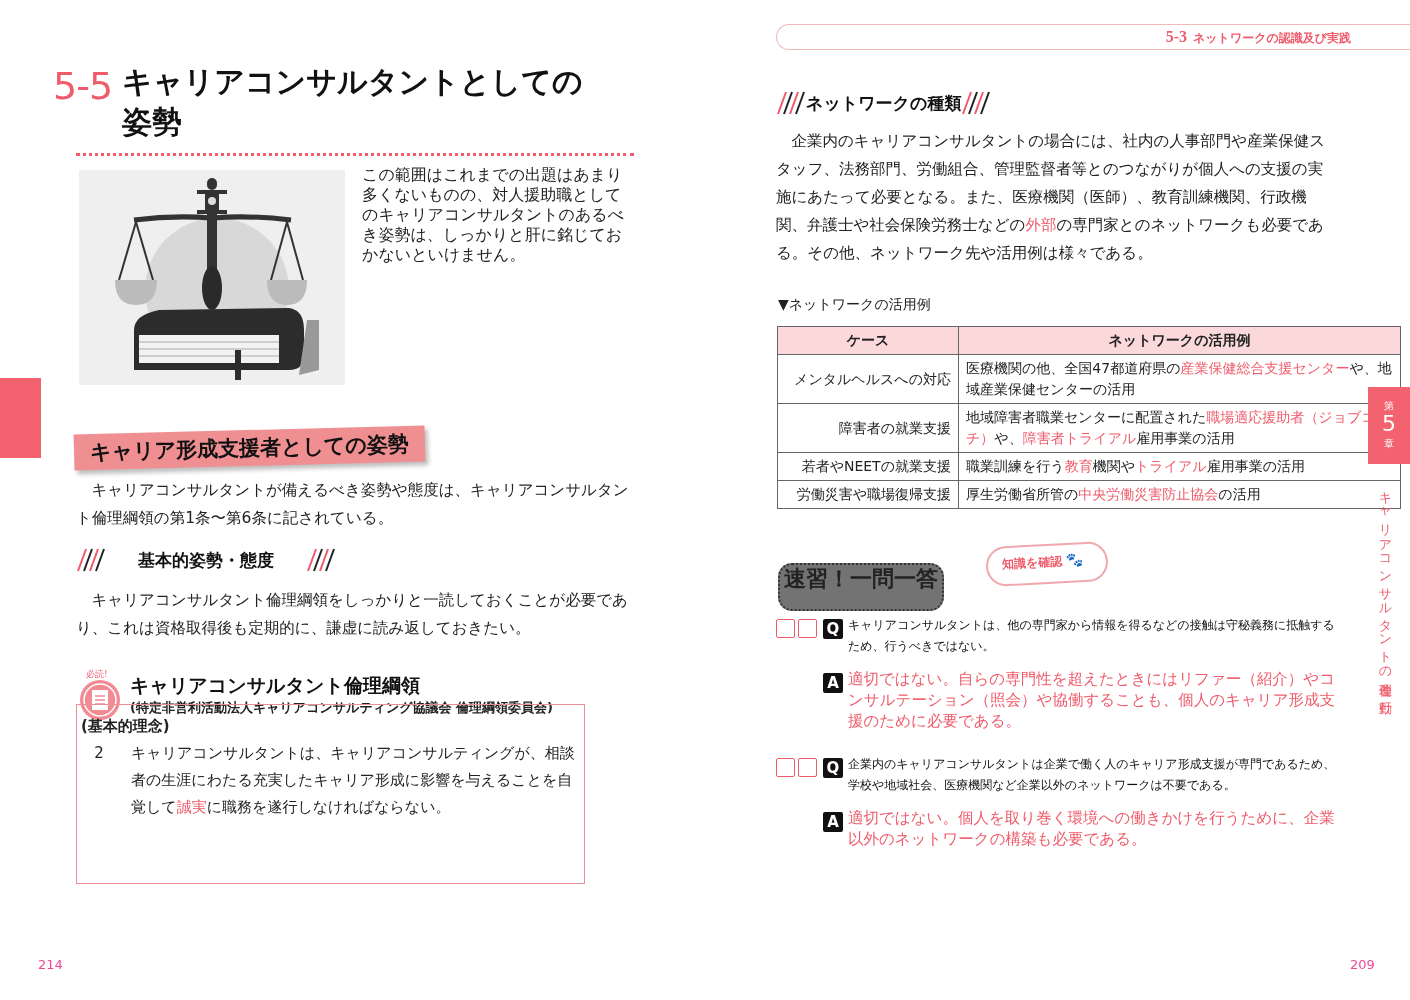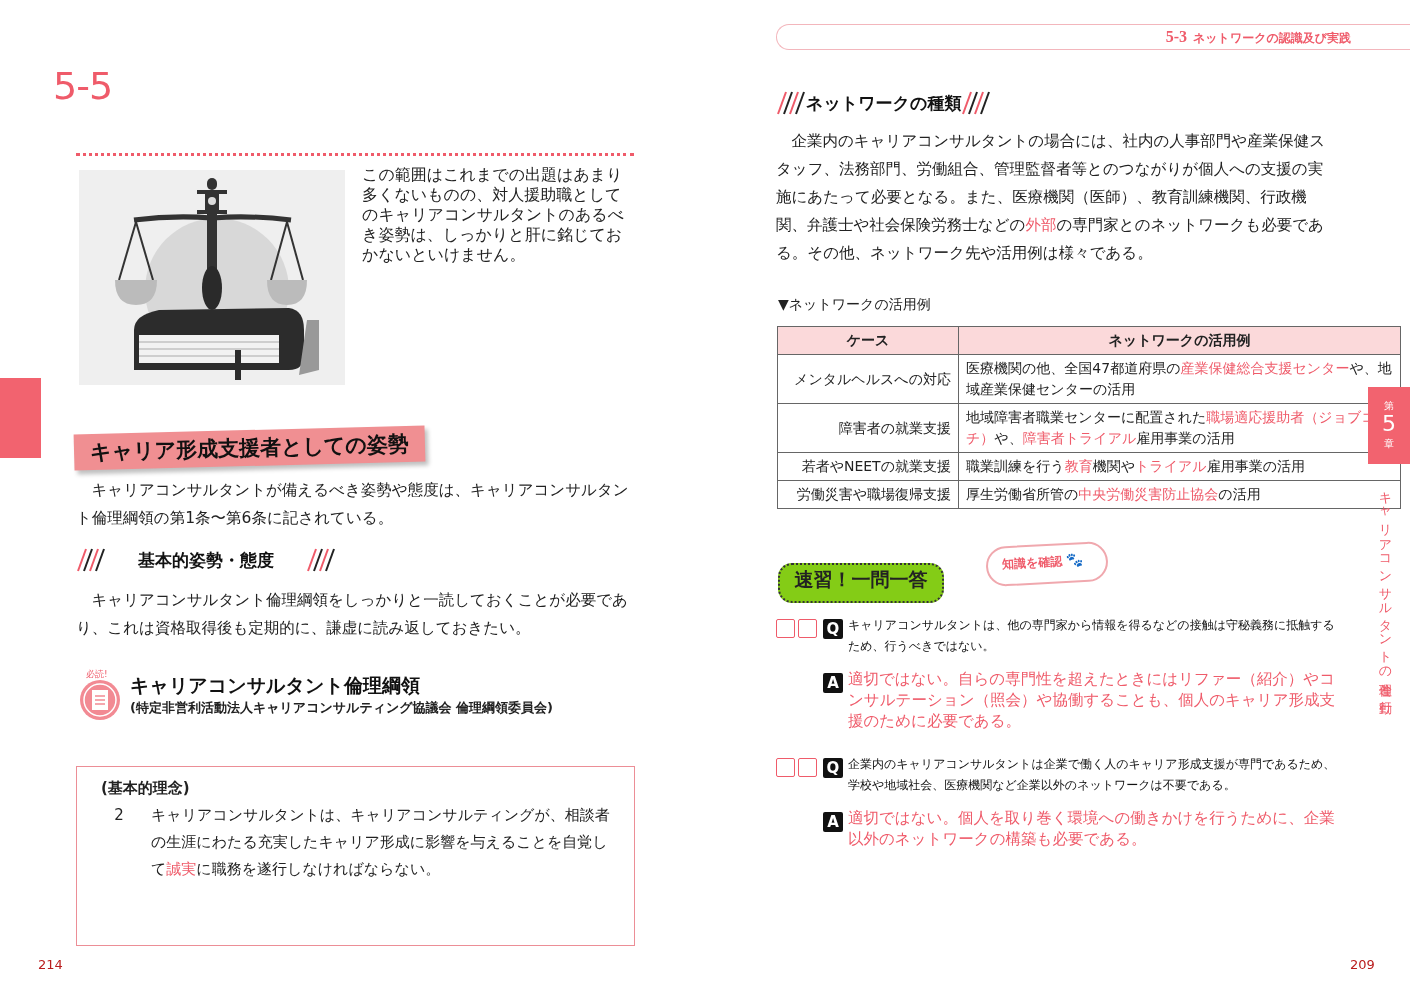--- a/index.html
+++ b/index.html
@@ -29,40 +29,40 @@
   .para.right { left: 776px; width: 560px; }
 
   .slash-heading { position: absolute; display: flex; align-items: center; font-size: 17px; font-weight: bold; color: #111; }
   .slash { display: inline-block; width: 30px; height: 24px; }
 
   .must-read { position: absolute; left: 78px; top: 672px; display: flex; align-items: flex-start; }
   .must-icon { width: 44px; height: 50px; position: relative; margin-right: 8px; }
   .must-title { font-size: 19px; font-weight: bold; color: #111; line-height: 26px; }
   .must-sub { font-size: 13px; font-weight: bold; color: #222; line-height: 20px; }
 
-  .code-box { position: absolute; left: 76px; top: 766px; width: 559px; height: 180px; border: 1.5px solid #ec8e96; padding: 8px 24px; font-size: 15px; line-height: 27px; }
+  .code-box { position: absolute; left: 76px; top: 704px; width: 509px; height: 180px; border: 1.5px solid #ec8e96; padding: 8px 4px; font-size: 15px; line-height: 27px; }
   .code-box .kind { font-weight: bold; }
   .art-row { display: flex; }
   .art-label { width: 50px; flex: none; }
   .hl { color: #ef5b6a; }
 
-  .page-num { position: absolute; top: 957px; font-size: 13px; color: #b91c1c; }
+  .page-num { position: absolute; top: 957px; font-size: 13px; color: #ec4899; }
 
   
   .run-head { position: absolute; left: 776px; top: 24px; width: 650px; height: 26px; border: 1.5px solid #f3b6bc; border-radius: 14px; border-right: none; }
   .run-head-text { position: absolute; right: 40px; top: 3px; font-size: 12px; font-weight: bold; color: #ef5b6a; font-family: Liberation Serif, serif; }
   .run-head-num { font-size: 16px; margin-right: 6px; }
 
   .table-caption { position: absolute; left: 778px; top: 296px; font-size: 14px; color: #222; }
   table.net { position: absolute; left: 777px; top: 326px; width: 624px; border-collapse: collapse; font-size: 14px; line-height: 21px; }
   table.net th { background: #fbd9da; border: 1px solid #666; font-weight: bold; padding: 3px 6px; }
   table.net td { border: 1px solid #666; padding: 3px 7px; vertical-align: middle; }
   table.net td.case { text-align: right; width: 181px; }
 
-  .quiz-label { position: absolute; left: 778px; top: 563px; width: 166px; height: 40px; background: #84cc16; border: 2px dotted #333; border-radius: 14px; font-size: 19px; font-weight: bold; text-align: center; line-height: 28px; }
+  .quiz-label { position: absolute; left: 778px; top: 563px; width: 166px; height: 48px; background: #737373; border: 2px dotted #333; border-radius: 14px; font-size: 22px; font-weight: bold; text-align: center; line-height: 28px; }
   .bubble { position: absolute; left: 986px; top: 544px; width: 122px; height: 40px; border: 2px solid #f0a8ae; border-radius: 24px; font-size: 12px; font-weight: bold; color: #ef5b6a; padding: 7px 0 0 14px; transform: rotate(-3deg); background: #fff; }
 
   .qa { position: absolute; left: 776px; width: 560px; }
   .qrow { display: flex; align-items: flex-start; }
   .check { width: 19px; height: 19px; border: 1.5px solid #ef5b6a; border-radius: 2px; margin-right: 3px; margin-top: 4px; flex: none; }
   .qa-badge { width: 20px; height: 20px; background: #111; color: #fff; font-weight: bold; font-size: 15px; text-align: center; line-height: 20px; margin: 4px 5px 0 3px; flex: none; border-radius: 2px; }
   .qtext { font-size: 12px; line-height: 21px; color: #111; }
   .arow { display: flex; align-items: flex-start; margin-left: 44px; margin-top: 12px; }
   .atext { font-size: 15.5px; line-height: 21px; color: #ef5b6a; }
 
@@ -72,20 +72,21 @@
   .chap-vertical { position: absolute; left: 1376px; top: 483px; writing-mode: vertical-rl; font-size: 13px; color: #ef5b6a; letter-spacing: 1px; }
 </style>
 </head>
 <body>
 
 <div class="page page-left">
   <div class="left-tab"></div>
 
   <div class="sec-title">
     <span class="sec-num">5-5</span>
+    <span class="sec-text">キャリアコンサルタントとしての姿勢</span>
   </div>
   <div class="dotted-rule"></div>
 
   <div class="illust">
     <svg width="266" height="215" viewBox="0 0 266 215">
       <circle cx="138" cy="120" r="72" fill="#d8d8d8"></circle>
       <rect x="128" y="8" width="10" height="12" rx="5" fill="#333"></rect>
       <rect x="118" y="20" width="30" height="4" fill="#333"></rect>
       <rect x="126" y="24" width="14" height="18" fill="#333"></rect>
       <circle cx="133" cy="31" r="4" fill="#ddd"></circle>

